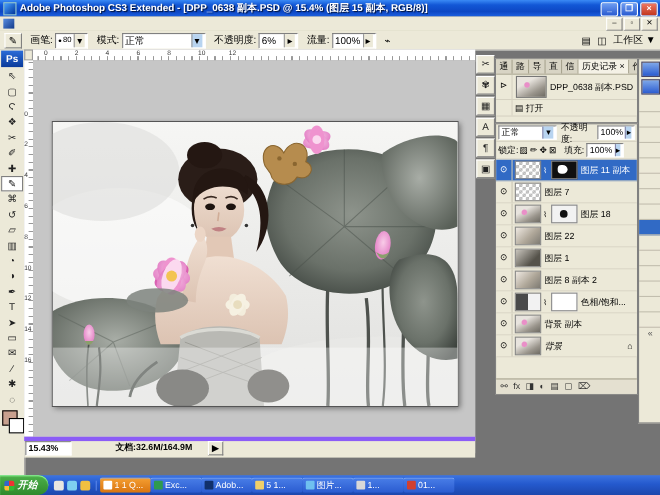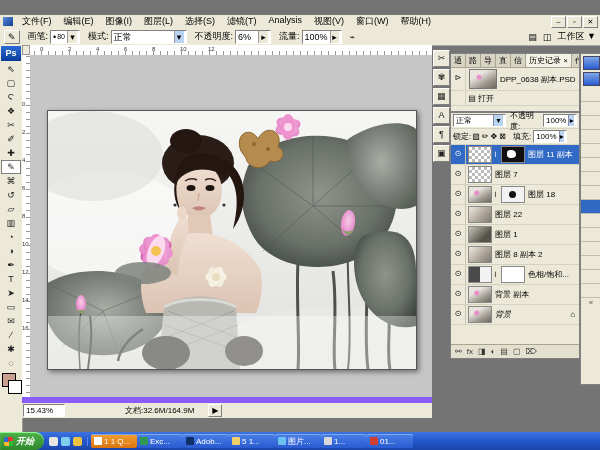--- a/index.html
+++ b/index.html
@@ -57,24 +57,24 @@
   #vruler{position:absolute;left:0;top:10px;width:8px;height:342px;background:#fff;
     border-right:1px solid #888;}
   #vruler::after{content:"";position:absolute;top:1px;right:0;bottom:0;width:4px;
     background:repeating-linear-gradient(180deg,#999 0 1px,transparent 1px 7px);}
   #rcorner{position:absolute;left:0;top:0;width:8px;height:10px;background:#ece9d8;border:1px solid #999;box-sizing:border-box;}
   .rnum{position:absolute;font-size:6px;color:#333;}
   #pasteboard{position:absolute;left:8px;top:10px;width:402px;height:342px;background:#c6c6c6;overflow:hidden;}
   #canvas{position:absolute;left:17px;top:55px;width:368px;height:258px;background:#fff;
     border:1px solid #555;box-shadow:2px 2px 5px rgba(0,0,0,.45);}
   #docstatus{position:absolute;left:0;top:352px;width:410px;height:15px;background:#ece9d8;
-    display:flex;align-items:center;font-size:8px;border-top:6px solid #8b5cf6;}
+    display:flex;align-items:flex-start;font-size:8px;border-top:4px solid #8b5cf6;font-weight:bold;}
   #zoombox{width:38px;height:11px;line-height:11px;background:#fff;border:1px solid;
     border-color:#808080 #fff #fff #808080;padding-left:2px;margin-left:1px;}
-  #docsize{margin-left:60px;}
+  #docsize{margin-left:40px;}
   #status-arrow{margin-left:14px;width:12px;text-align:center;border:1px solid;
     border-color:#fff #808080 #808080 #fff;background:#ece9d8;height:11px;line-height:11px;}
   
   #dockstrip{position:absolute;left:433px;top:50px;width:16px;height:120px;}
   .dock-ic{width:15px;height:15px;margin-bottom:2px;background:#ece9d8;border:1px solid;
     border-color:#fff #808080 #808080 #fff;font-size:9px;text-align:center;line-height:15px;color:#222;}
   .panel{position:absolute;background:#ece9d8;border:1px solid #808080;font-size:9px;color:#000;}
   #historypanel{left:450px;top:53px;width:128px;height:57px;}
   .tabsrow{height:13px;display:flex;background:#d8d4c4;border-bottom:1px solid #a8a48f;overflow:hidden;}
   .tab{padding:0 3px;border-right:1px solid #a8a48f;line-height:13px;white-space:nowrap;font-size:8px;}
@@ -139,35 +139,32 @@
   #tray{height:18px;display:flex;align-items:center;gap:3px;padding:0 4px 0 8px;
     background:linear-gradient(180deg,#2a63dd,#1244ae);border-left:2px solid #6aa0f5;font-size:8px;}
   .trico{width:8px;height:8px;border-radius:1px;}
   #clock{margin-left:2px;}
 </style>
 </head>
 <body>
 
 <div id="screen">
 
+  <div id="titlebar">
+    <div id="title-icon"></div>
+    <div id="title-text">Adobe Photoshop CS3 Extended - [DPP_0638 副本.PSD @ 15.4% (图层 15 副本, RGB/8)]</div>
+    <div class="winbtns">
+      <div class="wb">_</div>
+      <div class="wb">❐</div>
+      <div class="wb close">×</div>
+    </div>
+  </div>
 
   <div id="menubar">
     <div id="menu-icon"></div>
-    <div id="menu-items">
-        <div class="mitem">文件(F)</div>
-        <div class="mitem">编辑(E)</div>
-        <div class="mitem">图像(I)</div>
-        <div class="mitem">图层(L)</div>
-        <div class="mitem">选择(S)</div>
-        <div class="mitem">滤镜(T)</div>
-        <div class="mitem">Analysis</div>
-        <div class="mitem">视图(V)</div>
-        <div class="mitem">窗口(W)</div>
-        <div class="mitem">帮助(H)</div>
-      </div>
     <div class="docbtns">
       <div class="db">‒</div>
       <div class="db">▫</div>
       <div class="db">✕</div>
     </div>
   </div>
 
   <div id="optionsbar">
     <div class="ob-chip">✎</div>
     <span class="ob-label">画笔:</span>

